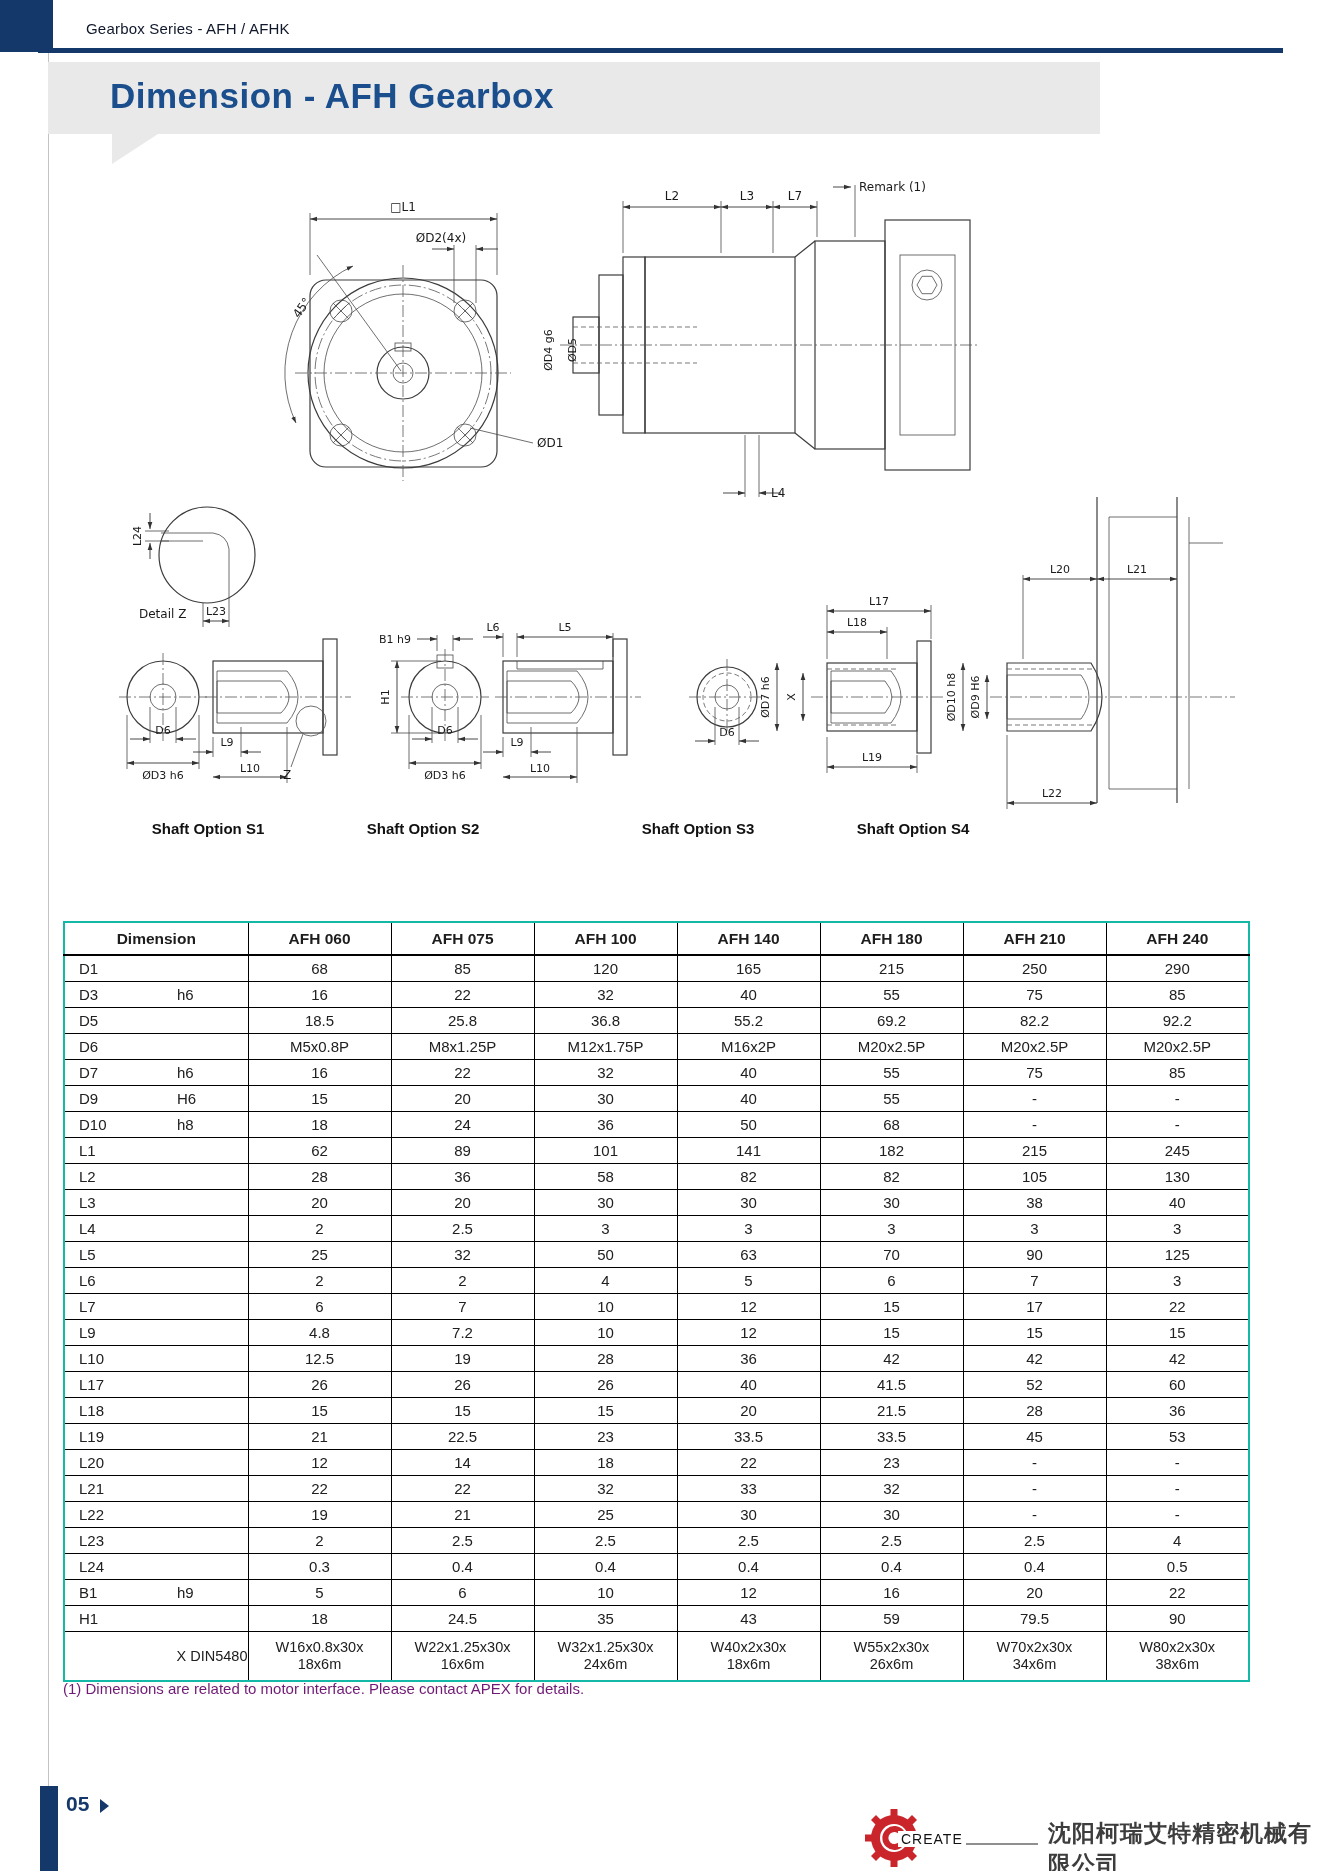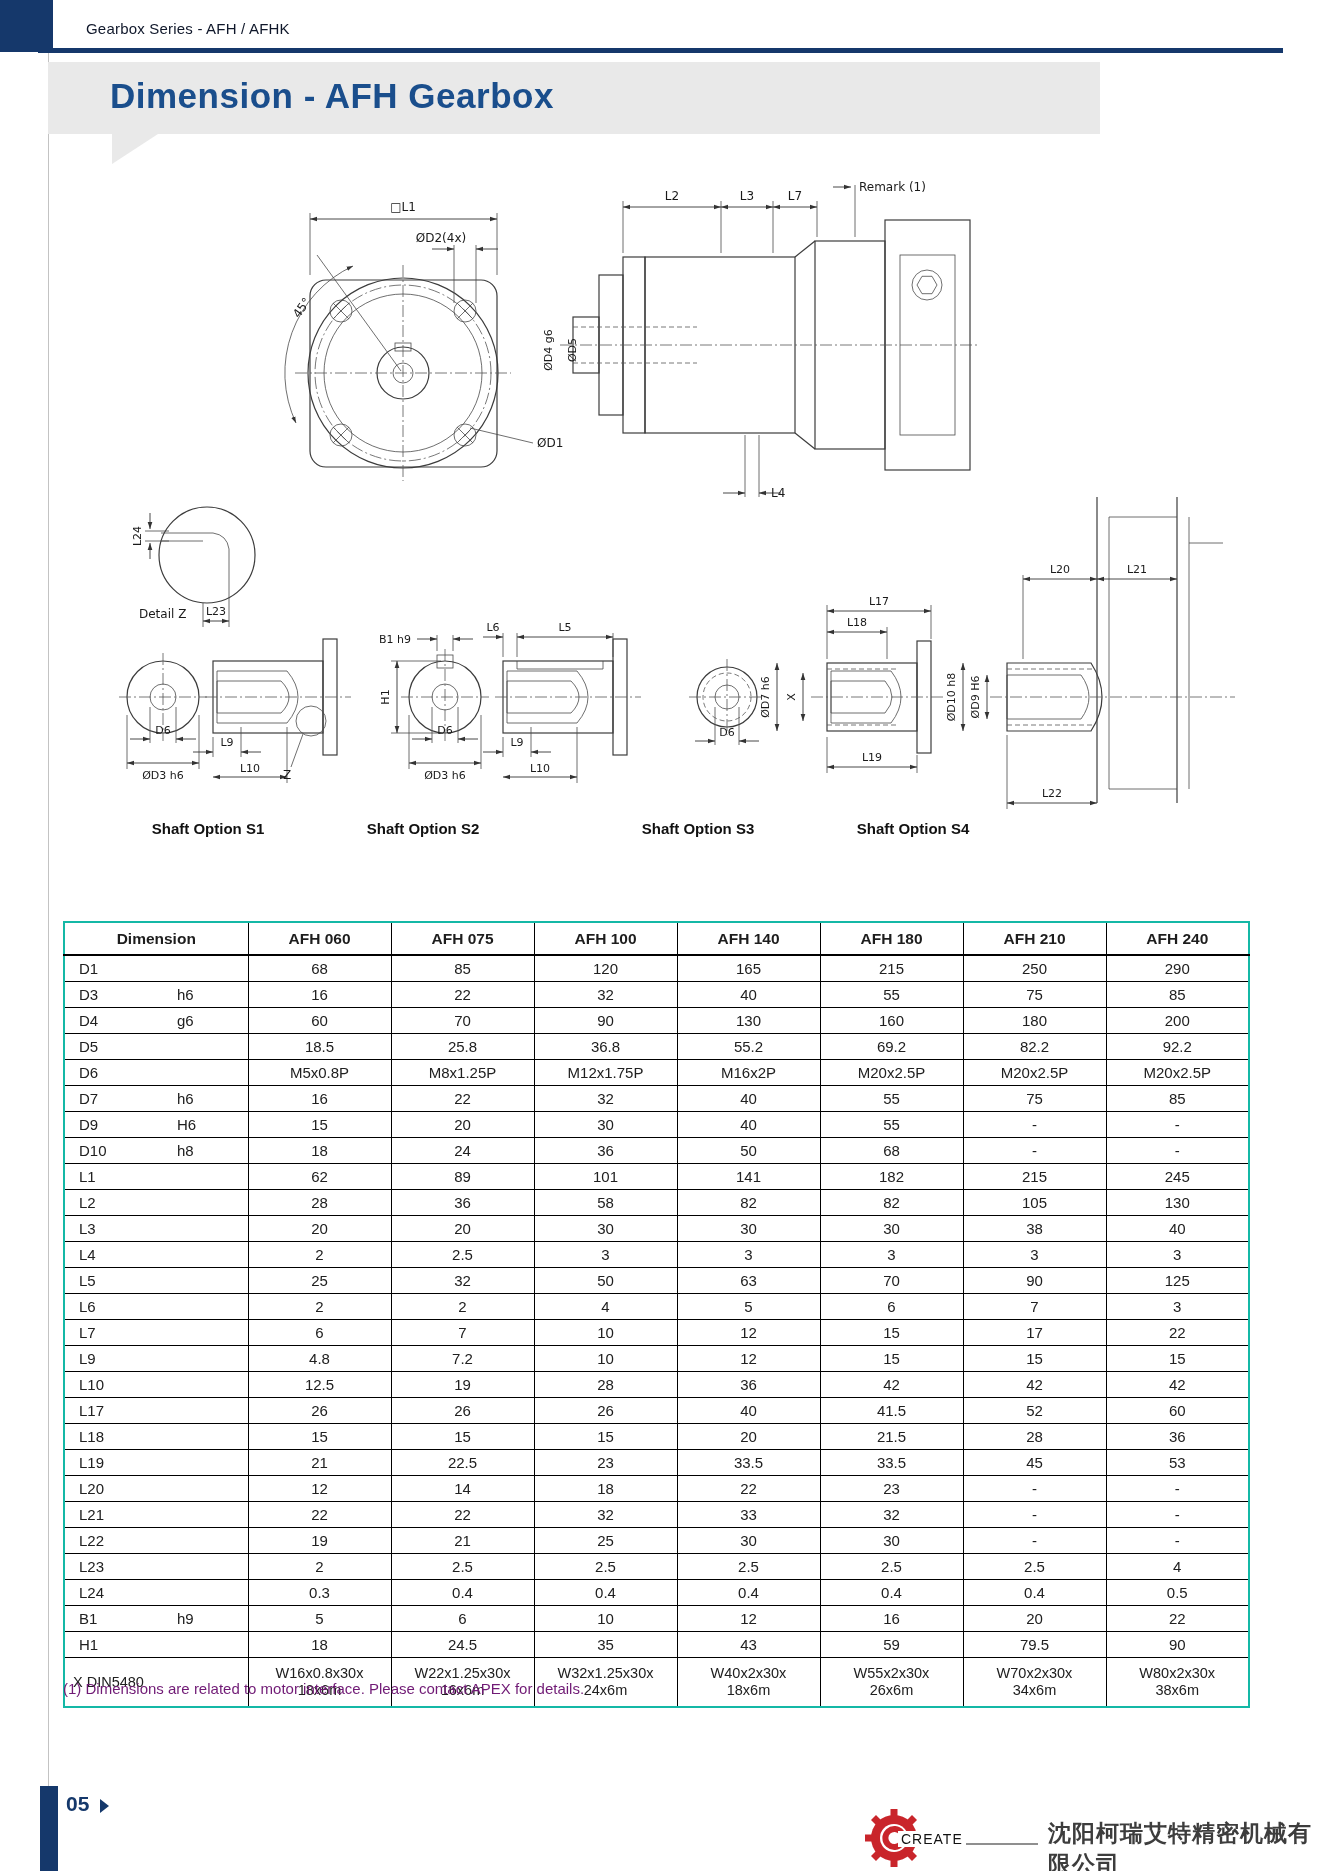--- a/index.html
+++ b/index.html
@@ -22,21 +22,21 @@
   .lbl{font-family:"DejaVu Sans",sans-serif;font-size:12px;fill:#1a1a1a;}
   .lbs{font-family:"DejaVu Sans",sans-serif;font-size:11px;fill:#1a1a1a;}
   .cap{position:absolute;top:820px;transform:translateX(-50%);font-size:15px;font-weight:bold;color:#111;white-space:nowrap;}
   .tbl-wrap{position:absolute;left:63px;top:887px;}
   table{border-collapse:collapse;table-layout:fixed;width:1187px;border:2px solid #14b8a6;margin-top:34px;}
   th,td{border:1px solid #000;text-align:center;font-size:15px;padding:0;line-height:1.15;}
   thead th{font-weight:bold;font-size:15.5px;height:31px;border-bottom:2px solid #000;}
   tbody td{height:25px;color:#202020;white-space:pre-line;}
   tbody tr.tall td{height:48px;font-size:14.5px;}
   td.c-dim{text-align:left;padding-left:14px;position:relative;}
-  td.c-dim.center{text-align:left;padding-left:8px;}
+  td.c-dim.center{text-align:right;padding-left:0;}
   .dim-tol{position:absolute;left:112px;}
   .footnote{position:absolute;left:63px;top:1680px;font-size:15px;color:#701a75;}
   .pg-bar{position:absolute;left:40px;top:1786px;width:18px;height:85px;background:#15386b;}
   .pg-num{position:absolute;left:66px;top:1792px;font-size:21px;font-weight:bold;color:#15386b;}
   .pg-arrow{position:absolute;left:100px;top:1799px;width:0;height:0;
      border-left:9px solid #15386b;border-top:7px solid transparent;border-bottom:7px solid transparent;}
   .logo{position:absolute;left:862px;top:1801px;}
   .logo-line{position:absolute;left:880px;top:1843px;width:158px;height:2px;background:#8f8f8f;}
   .logo-text{position:absolute;left:898px;top:1831px;font-size:14px;font-weight:normal;color:#111;
      letter-spacing:1px;background:#fff;padding:0 3px;}
@@ -347,30 +347,20 @@
             <td class="c-dim"><span class="dim-label">D3</span><span class="dim-tol">h6</span></td>
             <td>16</td>
             <td>22</td>
             <td>32</td>
             <td>40</td>
             <td>55</td>
             <td>75</td>
             <td>85</td>
           </tr>
           <tr>
-            <td class="c-dim"><span class="dim-label">D4</span><span class="dim-tol">g6</span></td>
-            <td>60</td>
-            <td>70</td>
-            <td>90</td>
-            <td>130</td>
-            <td>160</td>
-            <td>180</td>
-            <td>200</td>
-          </tr>
-          <tr>
             <td class="c-dim"><span class="dim-label">D5</span></td>
             <td>18.5</td>
             <td>25.8</td>
             <td>36.8</td>
             <td>55.2</td>
             <td>69.2</td>
             <td>82.2</td>
             <td>92.2</td>
           </tr>
           <tr>

